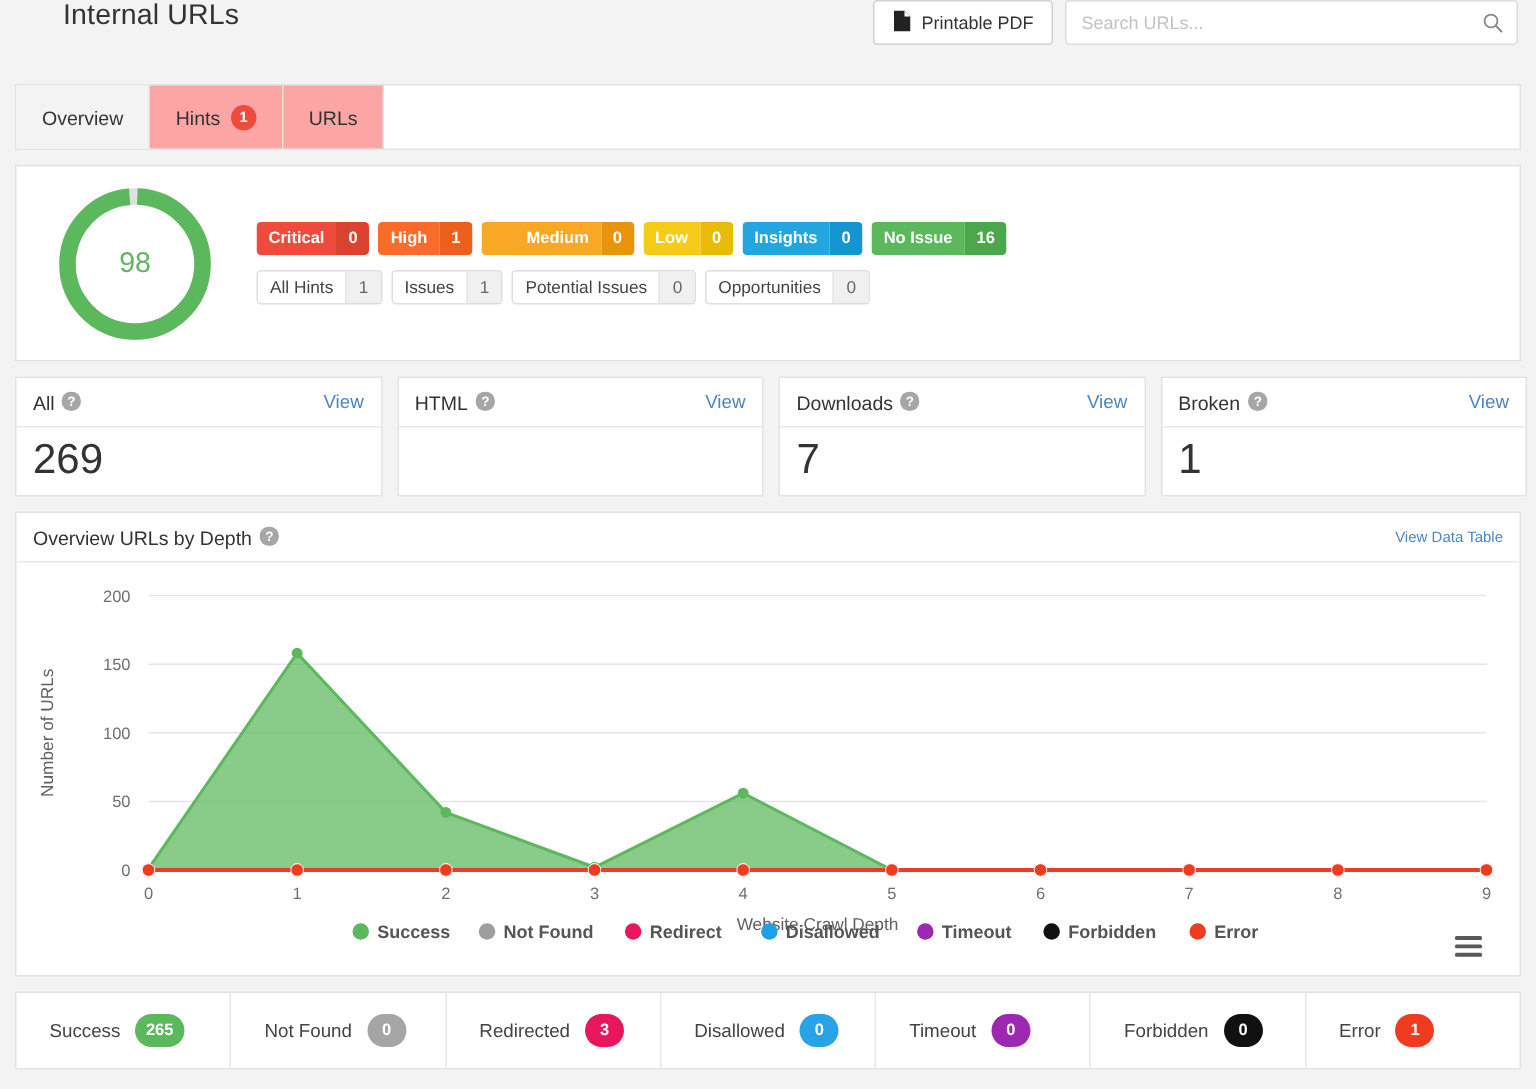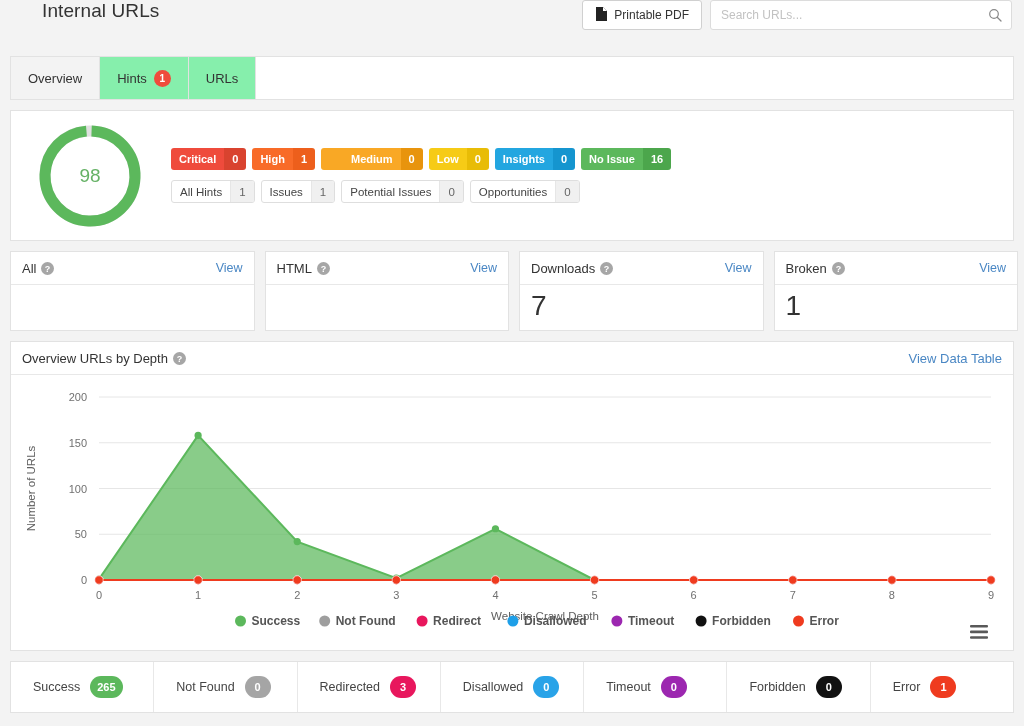--- a/index.html
+++ b/index.html
@@ -55,21 +55,21 @@
   .search-ico { position: absolute; right: 9px; top: 7px; }
 
   
   .tabs-wrap {
     margin: 0 10px; background: #fff; border: 1px solid #e2e2e2;
     height: 44px; display: flex; align-items: stretch;
   }
   .tab {
     display: flex; align-items: center; gap: 7px;
     padding: 0 17px; font-size: 13px; color: #333;
-    border-right: 1px solid #e2e2e2; cursor: pointer; background: #86efac;
+    border-right: 1px solid #e2e2e2; cursor: pointer; background: #fca5a5;
   }
   .tab.active { background: #f3f3f3; }
   .tab .badge-pill {
     background: #ef4b3c; color: #fff; font-size: 10px; font-weight: 700;
     width: 17px; height: 17px; border-radius: 50%;
     display: flex; align-items: center; justify-content: center;
   }
   .tab-filler { flex: 1; }
 
   
@@ -119,21 +119,21 @@
   .stat-val { padding: 5px 11px 8px 11px; font-size: 28px; color: #333; font-weight: 400; line-height: 1.15; }
 
   
   .chart-card { margin: 10px 10px 0 10px; }
   .chart-head {
     height: 33px; display: flex; align-items: center; padding: 0 11px;
     border-bottom: 1px solid #e8e8e8;
   }
   .chart-head .lab { font-size: 13px; color: #333; }
   .chart-head .q { margin-left: 5px; }
-  .chart-head .vdt { margin-left: auto; font-size: 13px; color: #4a87c4; cursor: pointer; }
+  .chart-head .vdt { margin-left: auto; font-size: 10px; color: #4a87c4; cursor: pointer; }
   .chart-body { position: relative; height: 275px; }
   .chart-body svg.plot { display: block; }
   .ctx-menu { position: absolute; right: 25px; bottom: 7px; cursor: pointer; }
 
   
   .statusbar {
     margin: 10px 10px 0 10px; background: #fff; border: 1px solid #e2e2e2;
     height: 52px; display: flex; align-items: stretch;
   }
   .status-item {
@@ -260,20 +260,21 @@
       <div class="stat-head">
         <span class="lab">All</span>
         <span class="q">
           <svg class="q-ico" width="13" height="13" viewBox="0 0 13 13">
               <circle cx="6.5" cy="6.5" r="6.5" fill="#a6a6a6"></circle>
               <text x="6.5" y="9.6" font-size="9" font-family="Liberation Sans, sans-serif" fill="#fff" text-anchor="middle" font-weight="bold">?</text>
             </svg>
         </span>
         <span class="view">View</span>
       </div>
+      <div class="stat-val">269</div>
     </div>
 
     <div class="stat">
       <div class="stat-head">
         <span class="lab">HTML</span>
         <span class="q">
           <svg class="q-ico" width="13" height="13" viewBox="0 0 13 13">
               <circle cx="6.5" cy="6.5" r="6.5" fill="#a6a6a6"></circle>
               <text x="6.5" y="9.6" font-size="9" font-family="Liberation Sans, sans-serif" fill="#fff" text-anchor="middle" font-weight="bold">?</text>
             </svg>

